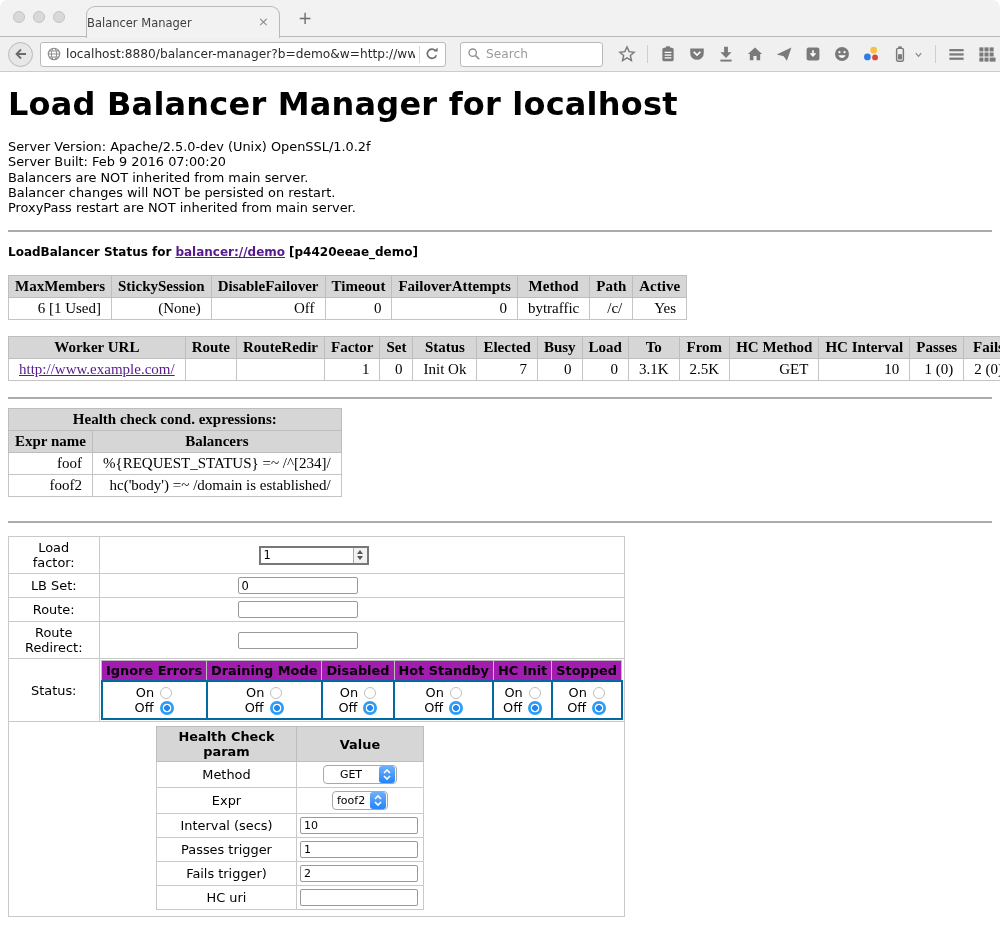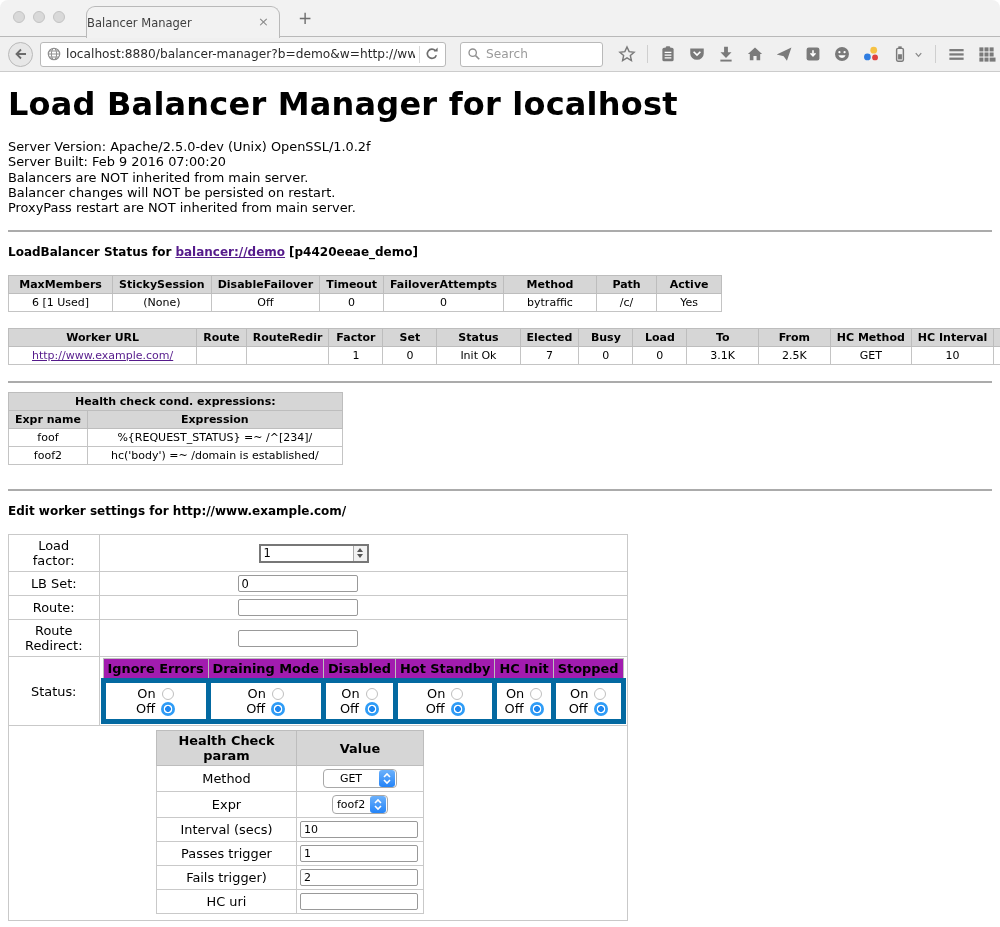--- a/index.html
+++ b/index.html
@@ -34,23 +34,23 @@
   
   .page { background:#fff; padding:0 8px; color:#000; min-height:853px; }
   h1.ptitle { font-size:32px; font-weight:bold; padding-top:13px; margin-bottom:16px; letter-spacing:0.2px; }
   .info div { font-size:12.9px; line-height:15.3px; }
   hr.sep { border:none; height:2px; background:#ababab; margin:15px 0 13px 0; }
   hr.sep-tight { margin:7px 0 9px 0; }
   h3.section { font-size:12px; font-weight:bold; margin:0 0 16px 0; }
   h3.section a { color:#551a8b; }
   .suffix { margin-left:4px; }  .prefix { margin-right:4px; }
 
-  table.grid { border-collapse:collapse; font-size:11px; margin-bottom:16px; }
+  table.grid { border-collapse:collapse; font-size:15px; margin-bottom:16px;font-family:Liberation Serif, serif; }
   table.grid th { background:#d6d6d6; border:1px solid #bdbdbd; padding:2px 6px; font-weight:bold; white-space:nowrap; }
-  table.grid td { border:1px solid #c4c4c4; padding:2px 23px; text-align:center; white-space:nowrap; }
+  table.grid td { border:1px solid #c4c4c4; padding:2px 10px; text-align:right; white-space:nowrap; }
   table.grid { border:1px solid #9a9a9a; }
   td.left { text-align:left; }
   a.wlink { color:#551a8b; }
   table.workers { width:958px; }
   table.statusmain { width:614px; }
   table.hcexpr { width:311px; margin-bottom:24px; }
 
   
   table.form { border-collapse:collapse; border:1px solid #aaaaaa; width:564px; font-size:12.9px; margin-bottom:0; }
   table.form > tbody > tr > td { border:1px solid #c9c9c9; padding:3px 16px; }
@@ -59,21 +59,21 @@
   .in2 { width:120px; height:17px; border:1px solid #999; border-radius:2px; font-size:11.5px; padding:1px 3px; margin-left:122px; font-family:"DejaVu Sans",sans-serif; }
   .numwrap { display:inline-flex; align-items:stretch; border:2px solid #777; background:#fff; margin-left:143px; height:19px; }
   .numwrap input { width:92px; border:none; outline:none; font-size:11.5px; padding:0 3px; font-family:"DejaVu Sans",sans-serif; }
   .spin { width:14px; border-left:1px solid #aaa; background:#f2f2f2; display:flex; flex-direction:column; align-items:center; justify-content:center; gap:2px; }
   .spin i { width:0; height:0; border-left:3px solid transparent; border-right:3px solid transparent; display:block; }
   .spin .up { border-bottom:4px solid #555; }
   .spin .dn { border-top:4px solid #555; }
 
   table.statustbl { border-collapse:collapse; width:100%; border:1px solid #b5b5b5; }
   table.statustbl th { background:#a21caf; border:1px solid #bdbdbd; padding:2px 4px; font-size:12.9px; white-space:nowrap; }
-  table.statustbl td { border:5px solid #0369a1; padding:3px 2px; }
+  table.statustbl td { border:2px solid #0369a1; padding:3px 2px; }
   .onoff { display:flex; align-items:center; justify-content:center; gap:6px; line-height:15px; font-size:12.9px; }
   .radio { width:12px; height:12px; border-radius:50%; border:1px solid #bfbfbf; background:#fff; display:inline-block; flex:none; }
   .radio.checked { border:none; width:14px; height:14px;
       background:radial-gradient(circle,#1e87f0 0 2.6px,#ffffff 3.2px 4.1px,#2f9cf6 4.6px 7px); }
 
   td.hcrow { padding:4px 0 6px 0 !important; }
   table.hctbl { border-collapse:collapse; border:1px solid #9a9a9a; width:268px; margin-left:147px; font-size:12.9px; }
   table.hctbl th { background:#d6d6d6; border:1px solid #bdbdbd; padding:2px 5px; }
   table.hctbl td { border:1px solid #c9c9c9; padding:3px 3px; }
   td.hclabel { width:140px; text-align:center; }
@@ -290,36 +290,35 @@
 
     <hr class="sep sep-tight">
 
     <table class="grid hcexpr">
       <tbody>
       <tr>
         <th colspan="2">Health check cond. expressions:</th>
       </tr>
       <tr>
         <th>Expr name</th>
-        <th>Expression</th>
+        <th>Balancers</th>
       </tr>
       <tr>
         <td>foof</td>
         <td class="left">%{REQUEST_STATUS} =~ /^[234]/</td>
       </tr>
       <tr>
         <td>foof2</td>
         <td class="left">hc('body') =~ /domain is established/</td>
       </tr>
       </tbody>
     </table>
 
     <hr class="sep">
 
-    <h3 class="section">Edit worker settings for http://www.example.com/</h3>
 
     <table class="form">
       <tbody>
       <tr>
         <td class="flabel">Load factor:</td>
         <td class="fval">
           <span class="numwrap">
             <input value="1" style="">
             <span class="spin">
                   <i class="up"></i>

